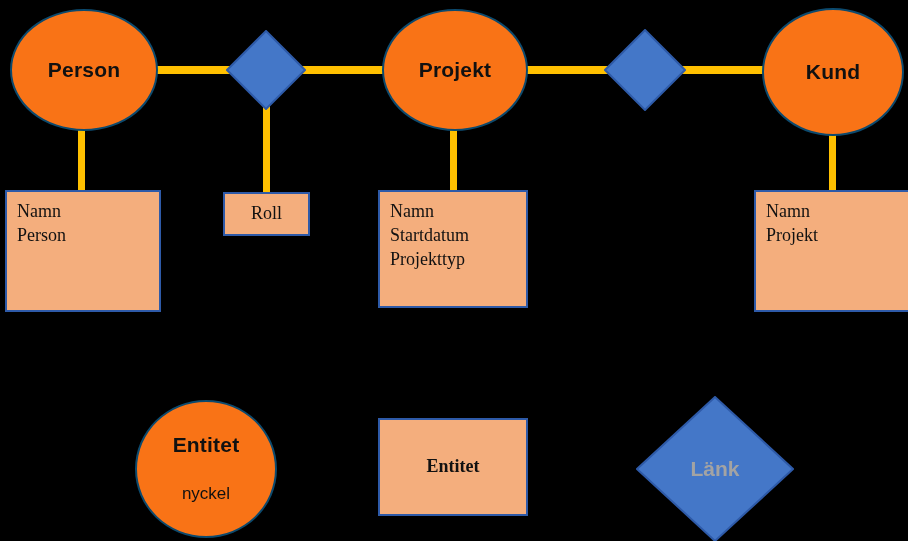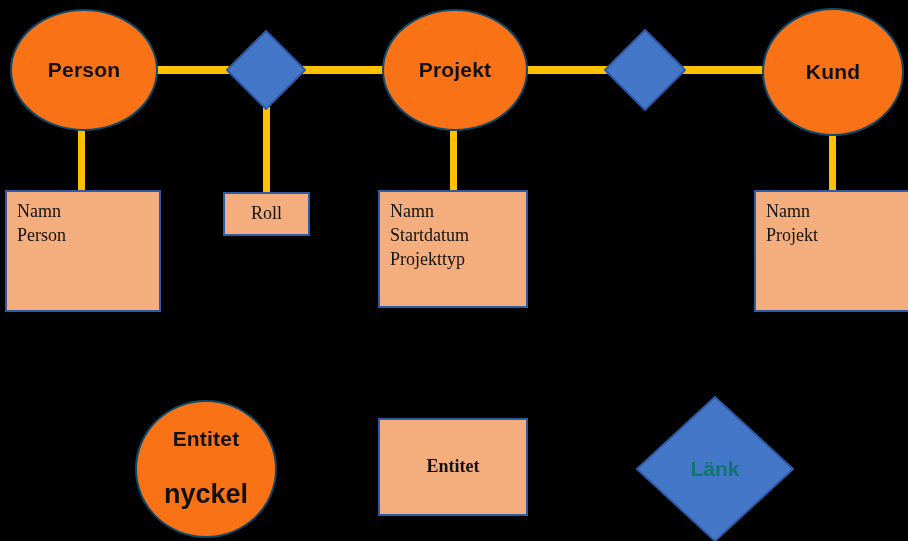--- a/index.html
+++ b/index.html
@@ -37,22 +37,22 @@
     z-index: 3;
     color: #111111;
   }
   .entity .title {
     font-weight: bold;
     font-size: 21px;
     line-height: 1.15;
     letter-spacing: 0.2px;
   }
   .entity .sub {
-    font-weight: bold;
-    font-size: 27px;
+    font-weight: normal;
+    font-size: 17px;
     line-height: 1.2;
   }
 
   
   .attr {
     position: absolute;
     box-sizing: border-box;
     background: #F4AE7D;
     border: 2px solid #2E5AA8;
     z-index: 3;
@@ -81,21 +81,21 @@
     position: absolute;
     z-index: 3;
   }
   .diamond svg { display: block; }
   .diamond .dlabel {
     position: absolute;
     left: 0; right: 0; top: 0; bottom: 0;
     display: flex;
     align-items: center;
     justify-content: center;
-    color: #0f766e;
+    color: #a3a3a3;
     font-weight: bold;
     font-size: 21px;
     pointer-events: none;
   }
 </style>
 </head>
 <body>
 
 <div id="canvas">
 

